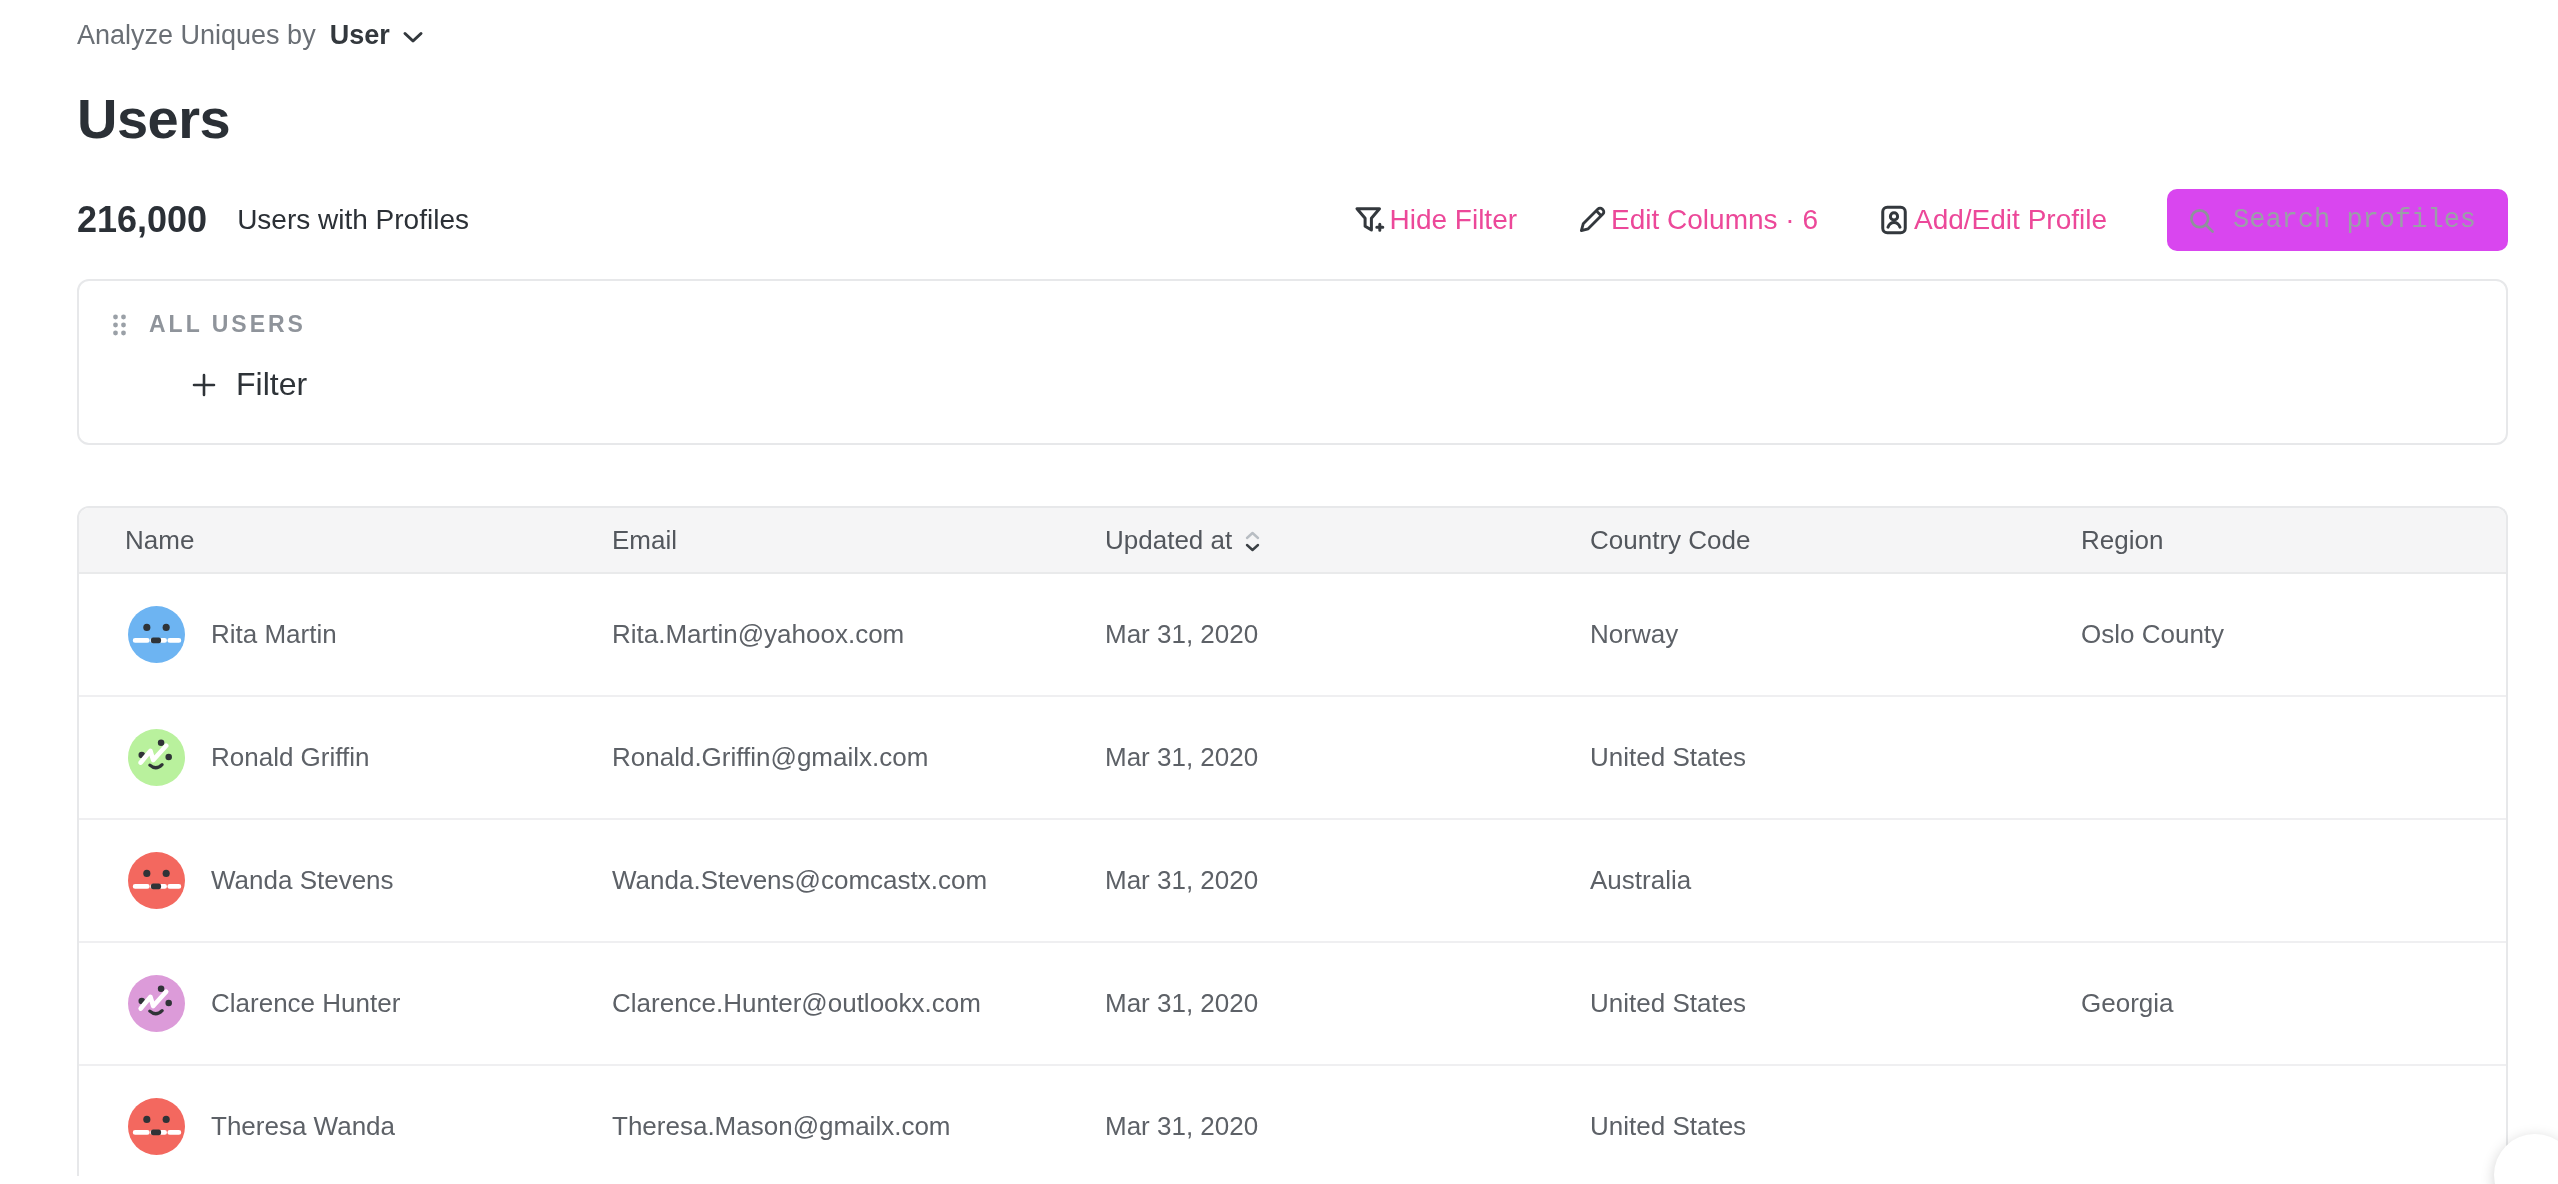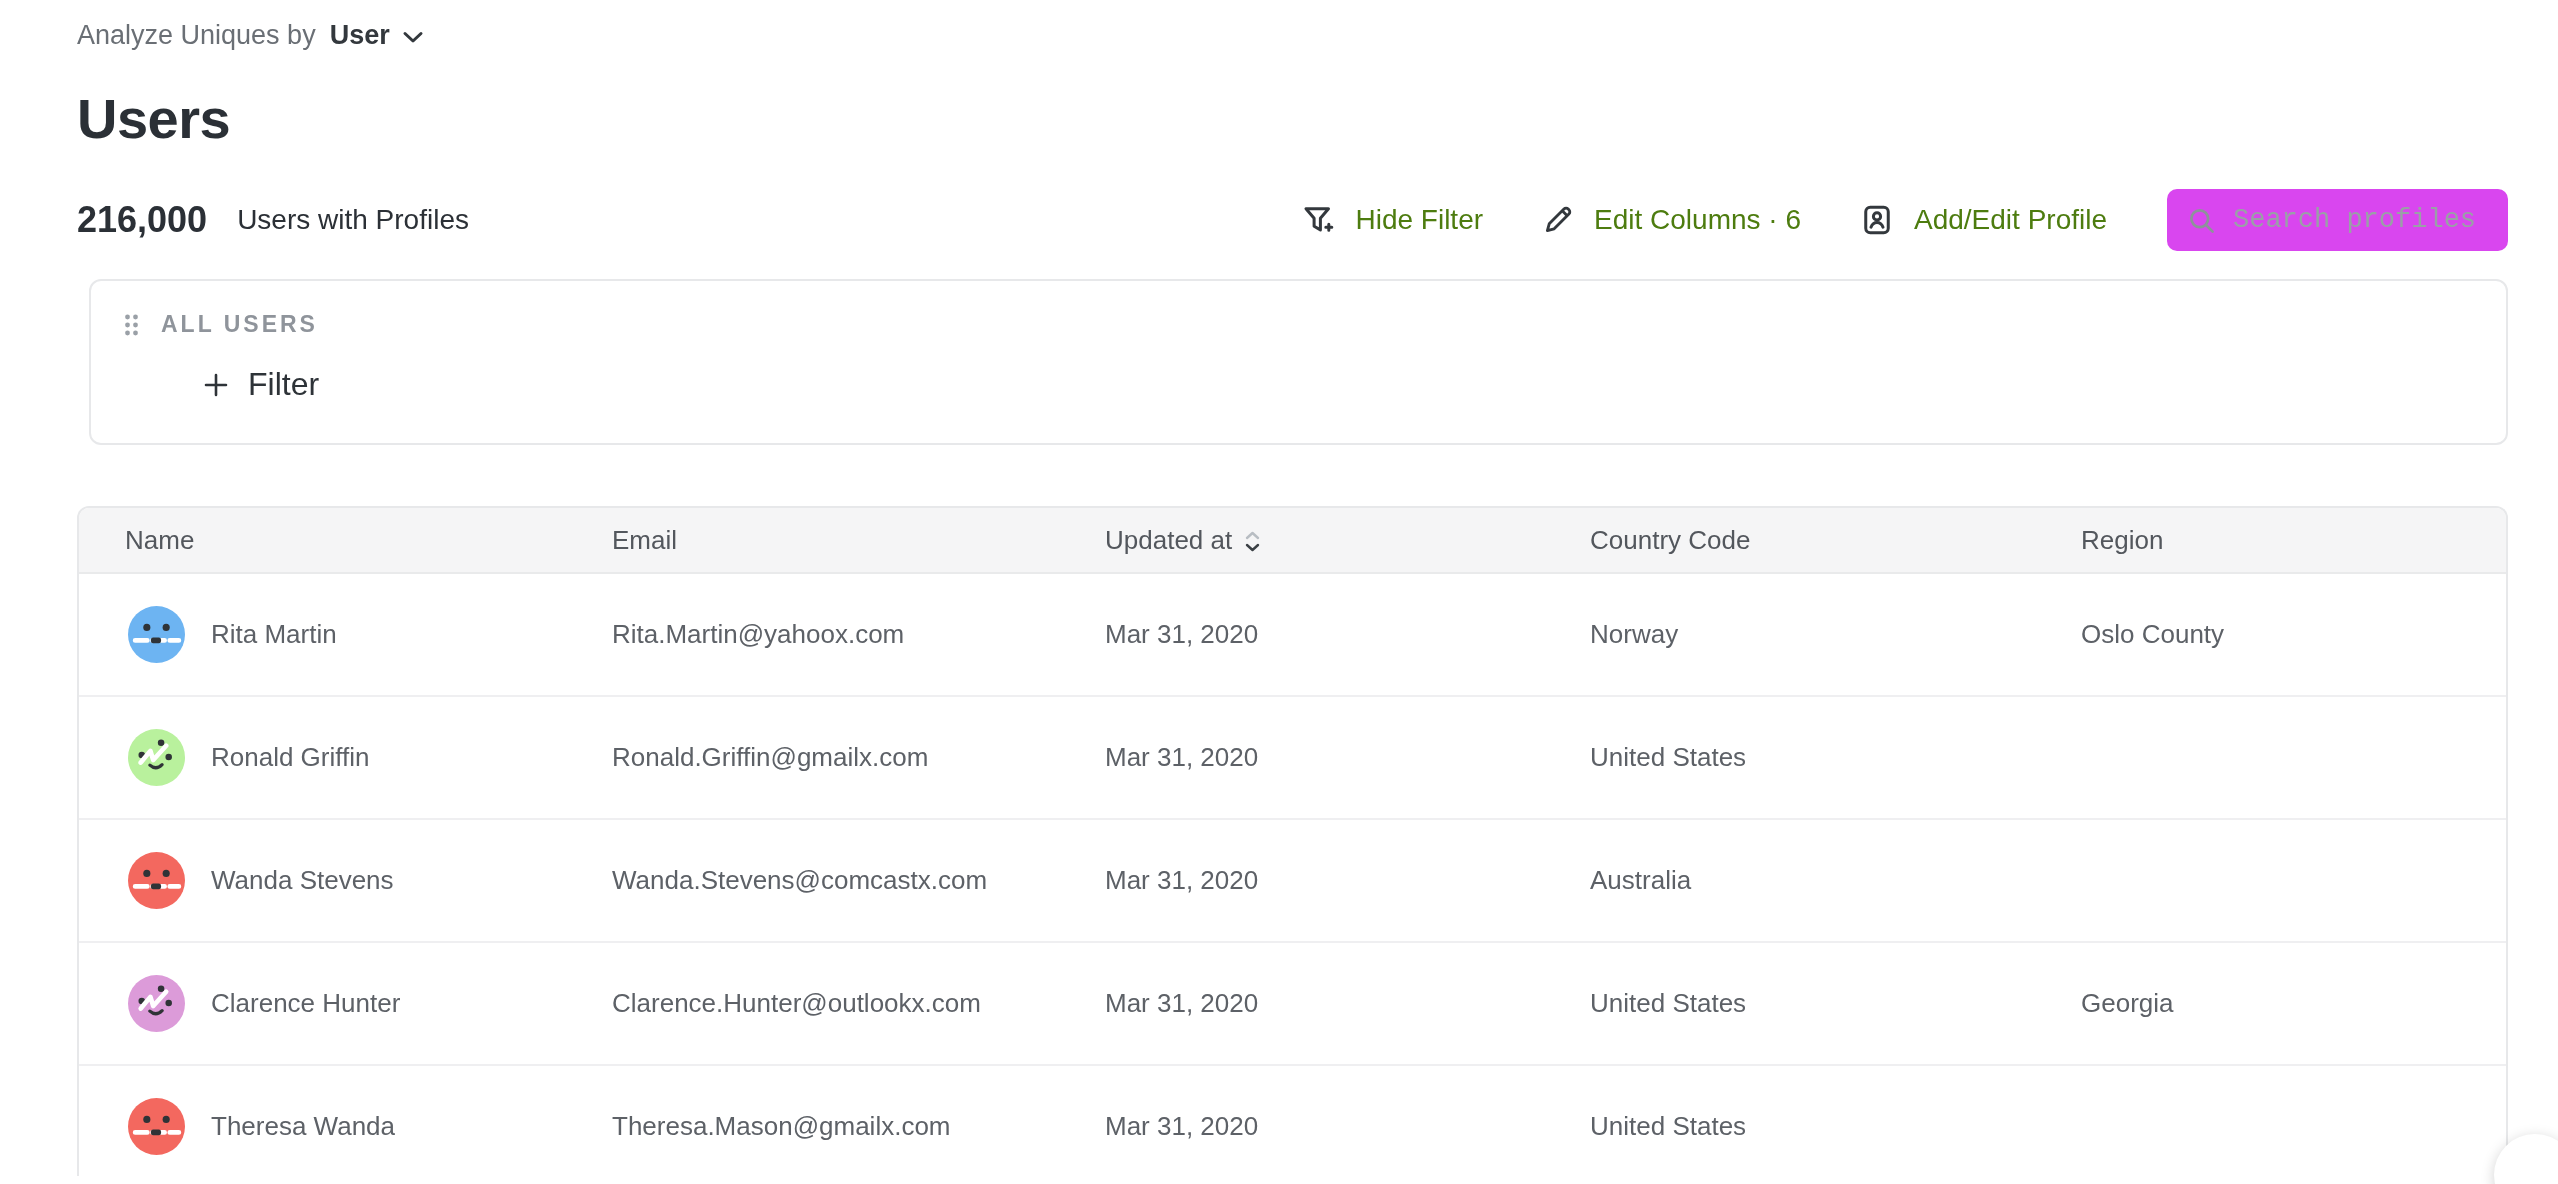--- a/index.html
+++ b/index.html
@@ -21,32 +21,32 @@
   .bc-selector svg { margin-top: 4px; }
 
   
   .page-title { margin-top: 32px; font-size: 56px; font-weight: 700; letter-spacing: -0.5px; color: #2b3036; }
 
   
   .stats-row { display: flex; align-items: center; margin-top: 38px; height: 62px; }
   .stat-count { font-size: 36px; font-weight: 700; color: #2b3036; }
   .stat-label { font-size: 28px; font-weight: 500; color: #2b3036; margin-left: 30px; }
   .toolbar { margin-left: auto; display: flex; align-items: center; gap: 58px; }
-  .tool-btn { display: flex; align-items: center; gap: 19px; background: none; border: none;
-              font-family: inherit; font-size: 28px; font-weight: 500; color: #4d7c0f; cursor: pointer; }
+  .tool-btn { display: flex; align-items: center; gap: 2px; background: none; border: none;
+              font-family: inherit; font-size: 28px; font-weight: 500; color: #ec4899; cursor: pointer; }
   .search-wrap { position: relative; width: 341px; height: 62px; margin-left: 2px; }
   .search-wrap input { width: 100%; height: 100%; border: none; outline: none;
       background: #d946ef; border-radius: 10px; padding: 0 20px 0 66px;
       font-family: Liberation Mono, monospace; font-size: 27px; color: #3a3f44; }
   .search-wrap input::placeholder { color: #9aa0a7; }
   .search-wrap .s-icon { position: absolute; left: 20px; top: 17px; }
 
   
   .filter-card { margin-top: 28px; border: 2px solid #e7e8ea; border-radius: 12px;
-                 height: 166px; padding: 30px 0 0 33px; background: #fff; margin-left: 12px; }
+                 height: 166px; padding: 30px 0 0 33px; background: #fff; }
   .fc-row1 { display: flex; align-items: center; gap: 22px; }
   .drag-handle { cursor: grab; display: inline-flex; }
   .fc-group-label { font-size: 23px; font-weight: 600; letter-spacing: 3px; color: #8f949b; }
   .fc-row2 { margin-top: 28px; padding-left: 78px; }
   .add-filter-btn { display: inline-flex; align-items: center; gap: 18px; background: none; border: none;
       font-family: inherit; font-size: 32px; font-weight: 500; color: #2e3338; cursor: pointer; }
 
   
   .table-card { margin-top: 61px; height: 670px; border: 2px solid #e7e8ea; border-bottom: none;
                 border-radius: 12px 12px 0 0; overflow: hidden; background: #fff; }

